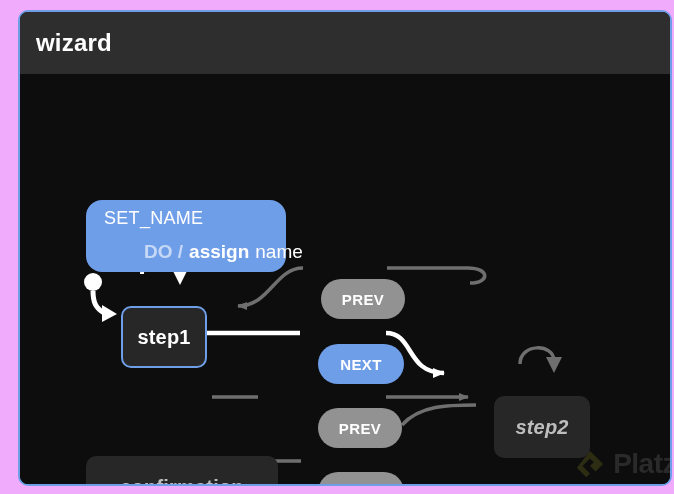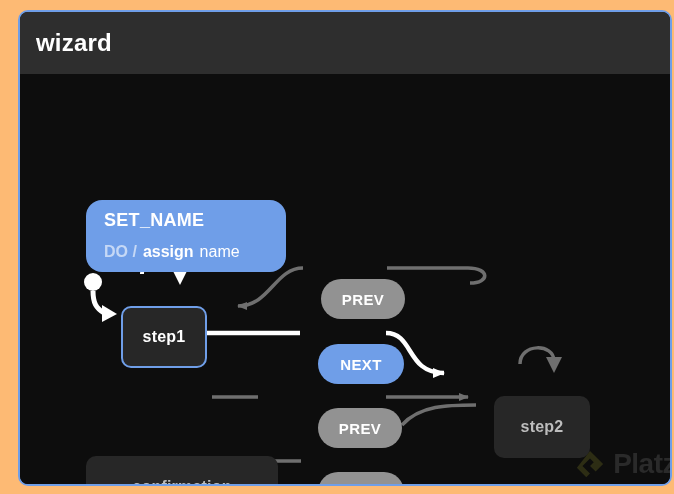--- a/index.html
+++ b/index.html
@@ -2,21 +2,21 @@
 <html><head>
 <meta charset="utf-8">
 <title>wizard state machine</title>
 <style>
   html,body{margin:0;padding:0;background:#111111;}
   body{
     width:674px;height:494px;overflow:hidden;
     font-family:"Liberation Sans","DejaVu Sans",sans-serif;
     -webkit-font-smoothing:antialiased;
   }
-  #root{position:relative;width:674px;height:494px;background:#fdba74;}
+  #root{position:relative;width:674px;height:494px;background:#f0abfc;}
 
   
   .machine-frame{
     position:absolute;left:18px;top:10px;width:654px;height:476px;
     box-sizing:border-box;
     border:2px solid #6f9ee8;
     border-radius:10px;
     background:#0d0d0d;
     overflow:hidden;
   }
@@ -38,52 +38,52 @@
   .edges{position:absolute;left:0;top:0;width:654px;height:476px;pointer-events:none;}
 
   
   .node{position:absolute;box-sizing:border-box;}
 
   .state-node{
     border-radius:10px;
     display:flex;align-items:center;justify-content:center;
   }
   .state-node .state-label{
-    font-size:16px;font-weight:bold;letter-spacing:.2px;
+    font-size:20px;font-weight:bold;letter-spacing:.2px;
   }
 
   
   .node-step1{
     left:101px;top:232px;width:86px;height:62px;
     background:#272727;border:2px solid #6f9ee8;
   }
   .node-step1 .state-label{color:#ffffff;}
 
   
   .node-step2{
     left:474px;top:322px;width:96px;height:62px;
-    background:#272727;border:none;
+    background:#272727;border:none;font-style:italic;
   }
   .node-step2 .state-label{color:#bdbdbd;}
 
   
   .node-confirmation{
     left:66px;top:382px;width:192px;height:62px;
     background:#272727;border:none;
   }
   .node-confirmation .state-label{color:#bdbdbd;}
 
   
   .action-node{
     border-radius:16px;
     padding:14px 18px 16px 18px;
     display:flex;flex-direction:column;justify-content:center;gap:12px;
   }
-  .action-title{font-size:18px;font-weight:bold;letter-spacing:.3px;}
-  .action-line{font-size:16px;white-space:nowrap;}
+  .action-title{font-size:18px;font-weight:normal;letter-spacing:.3px;}
+  .action-line{font-size:19px;white-space:nowrap;margin-left:40px;}
   .action-kw{font-weight:bold;opacity:.62;margin-right:6px;}
   .action-fn{font-weight:bold;margin-right:6px;}
   .action-arg{font-weight:normal;}
 
   .node-set-name{
     left:66px;top:126px;width:200px;height:72px;
     background:#6f9ee8;
   }
   .node-set-name .action-title{color:#ffffff;}
   .node-set-name .action-line{color:#ffffff;}

